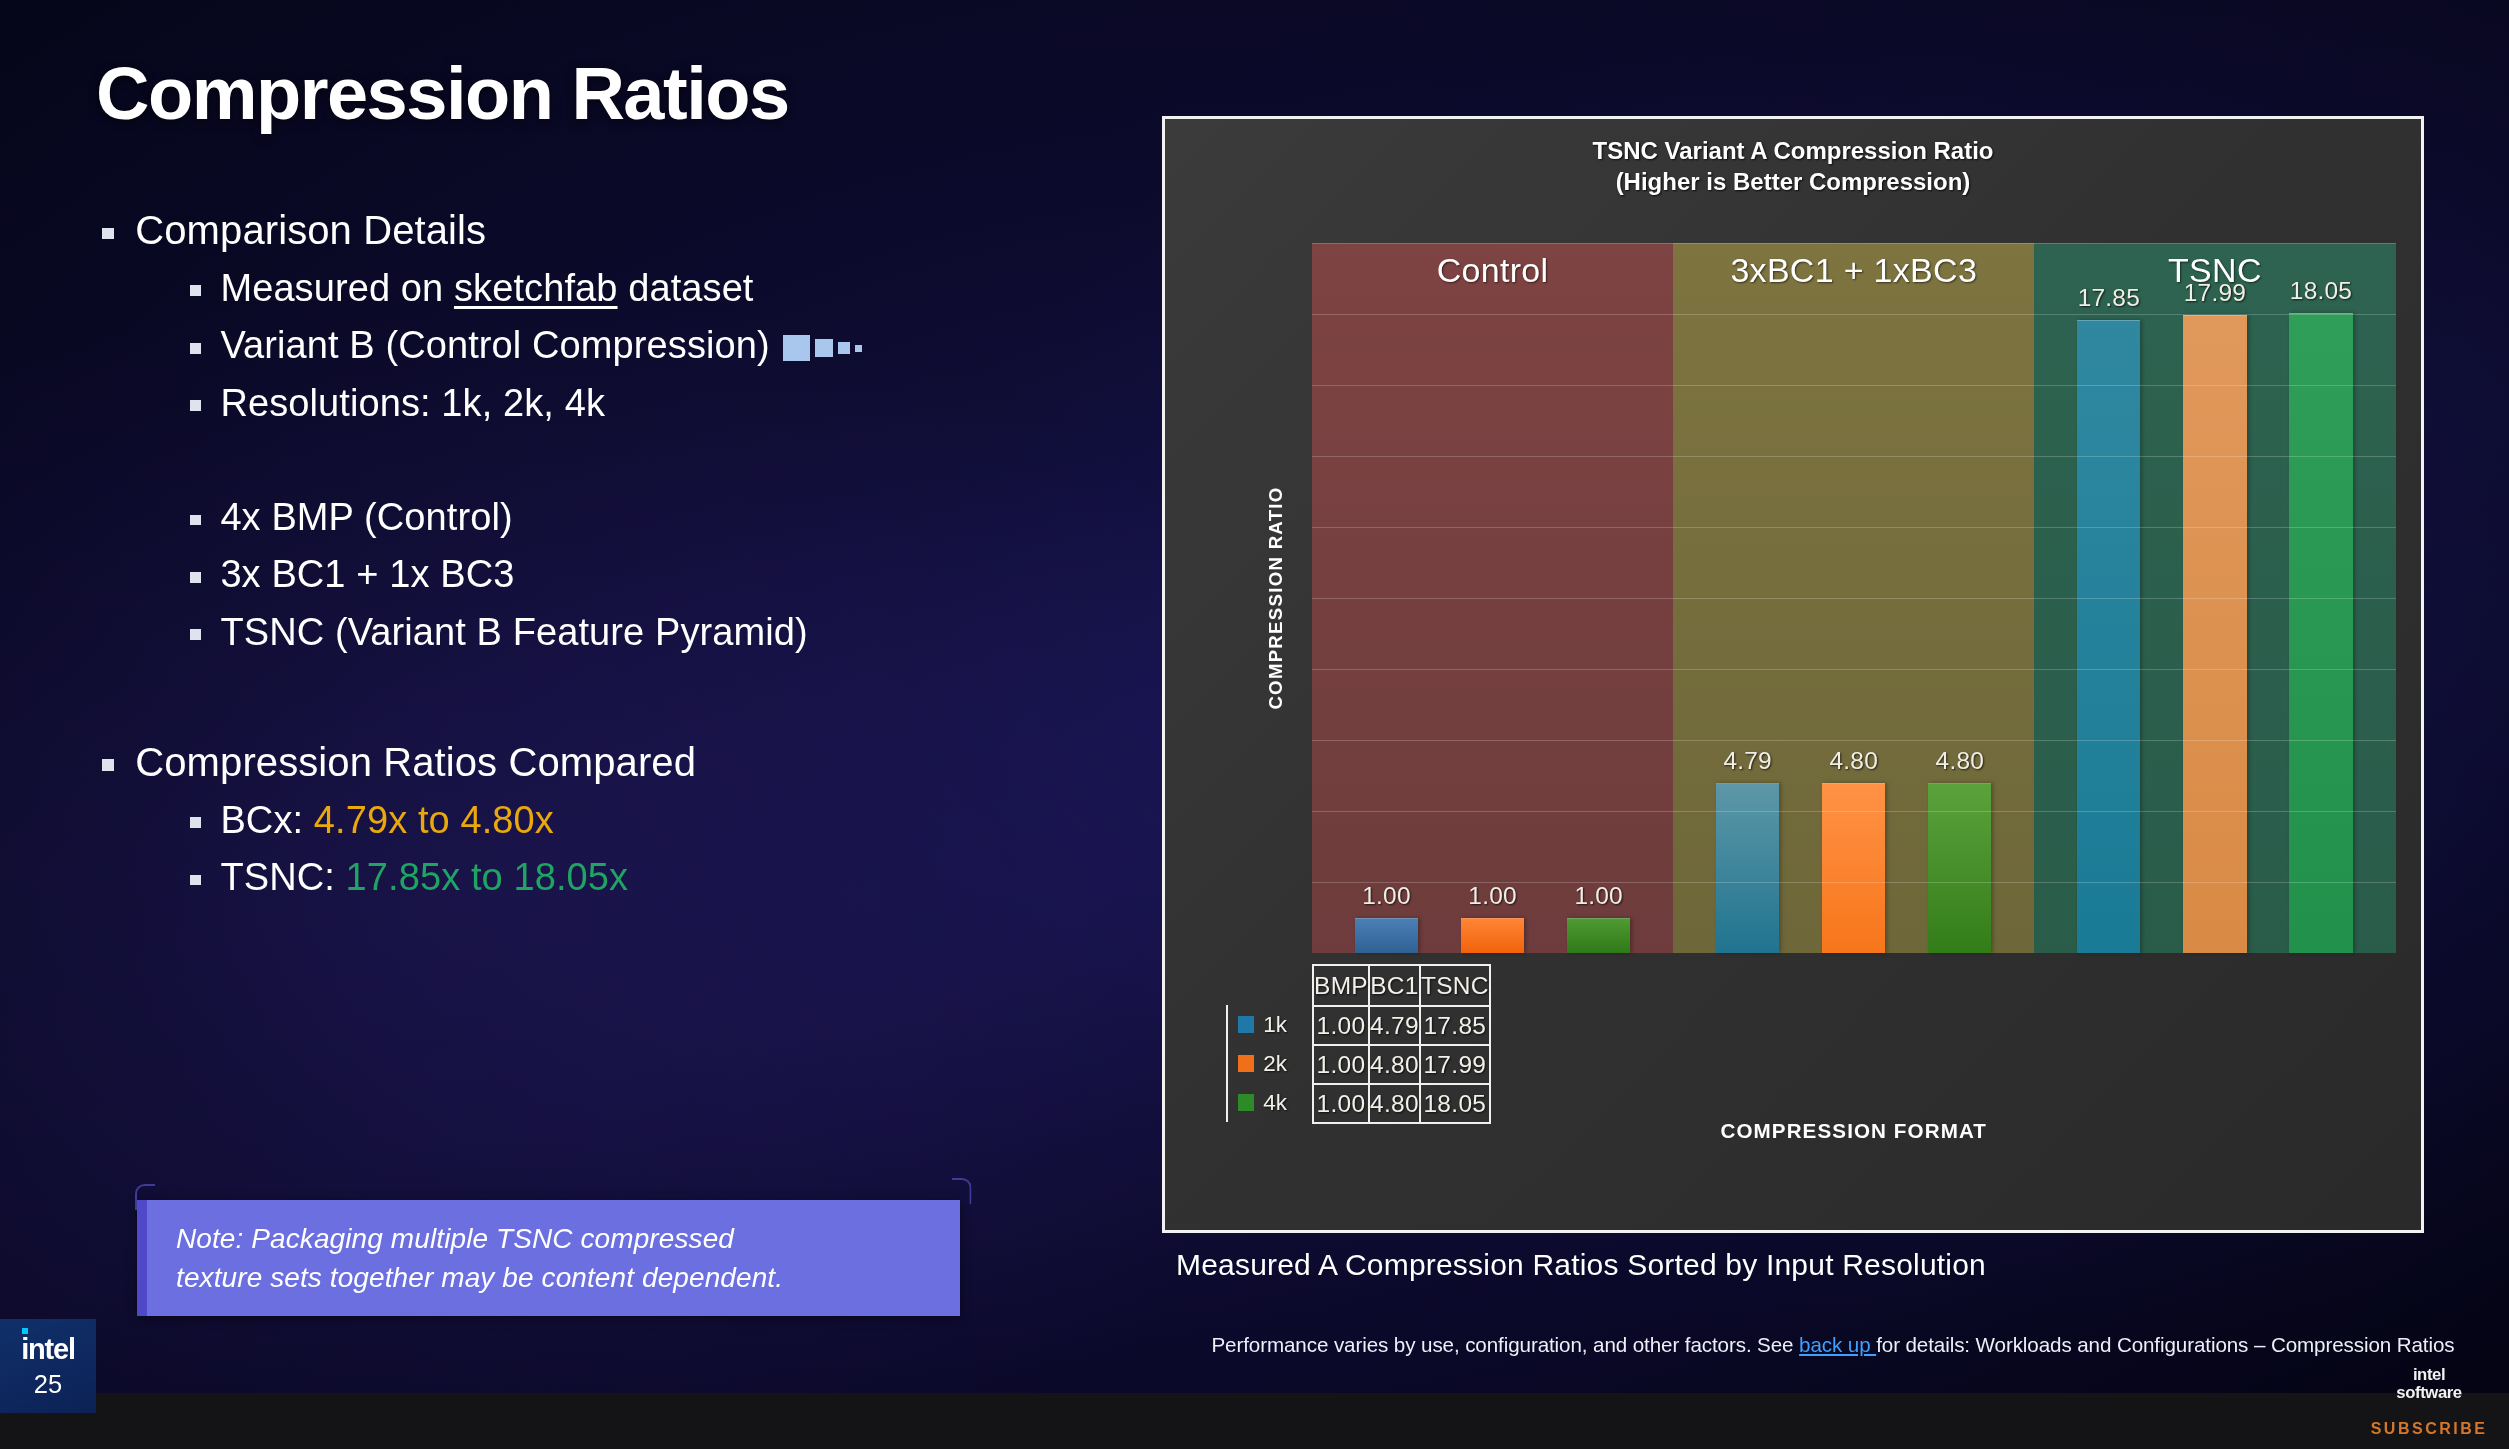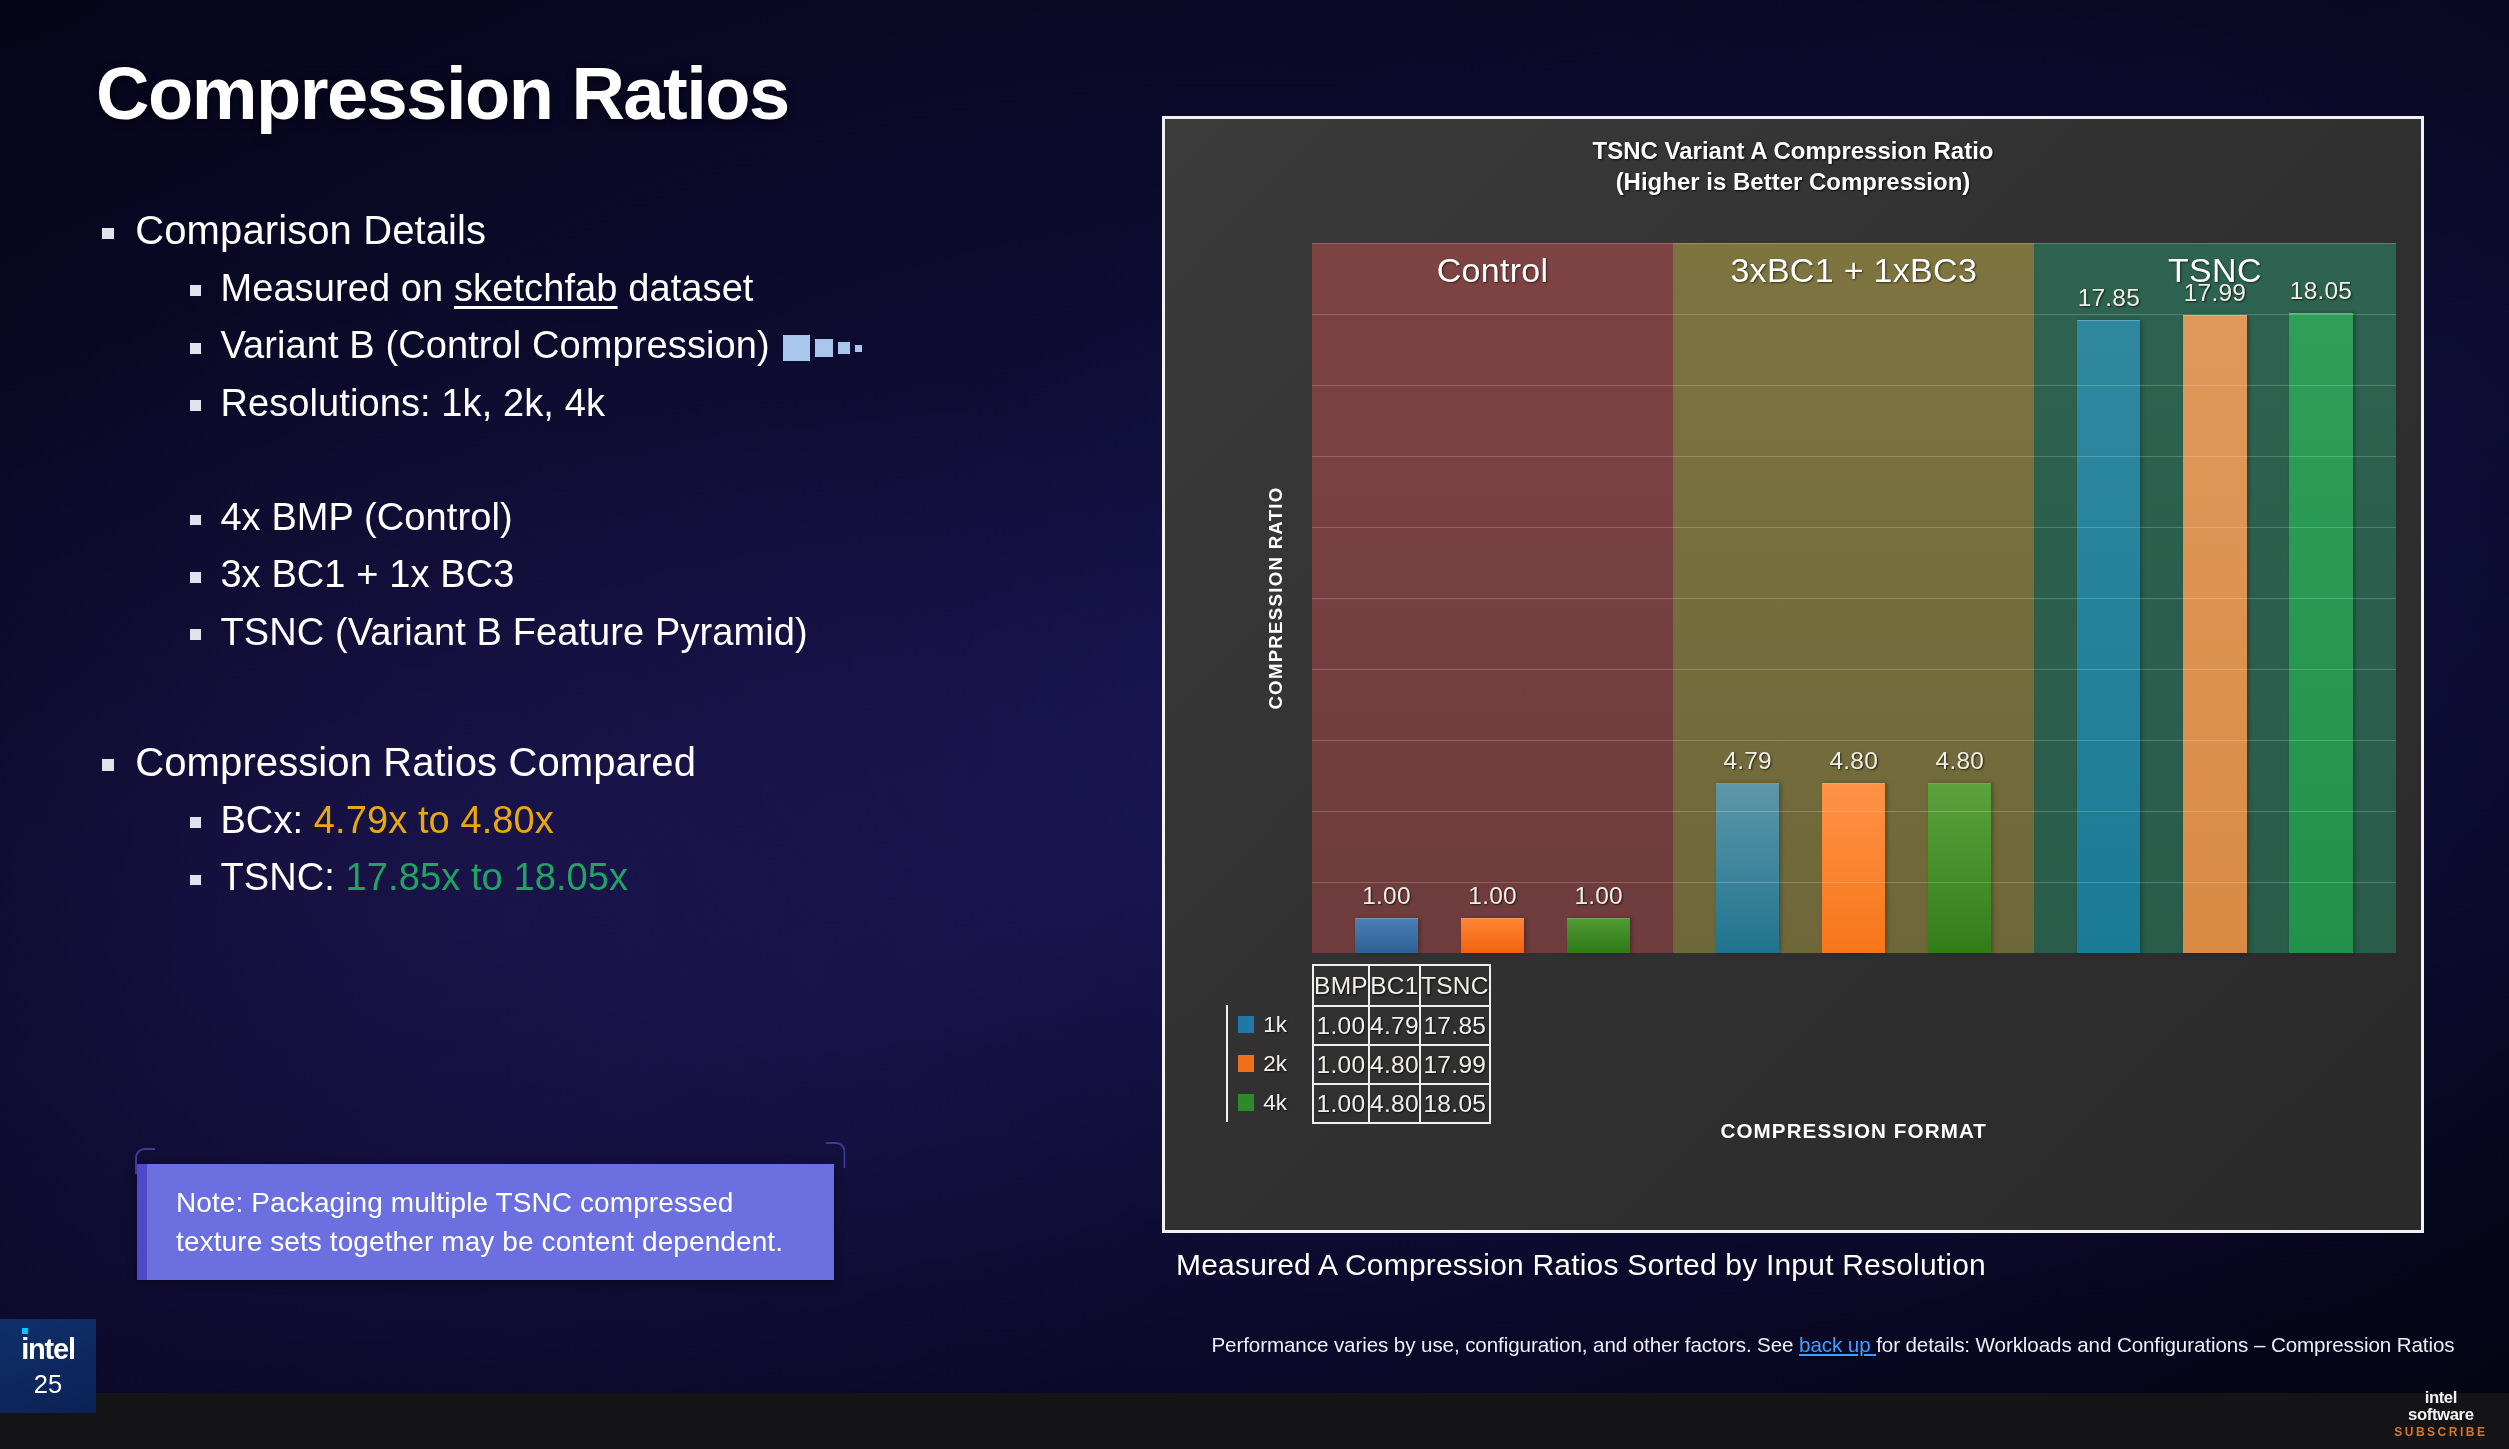--- a/index.html
+++ b/index.html
@@ -56,24 +56,25 @@
   
   .pyramid{ display:inline-flex; align-items:center; gap:4.9px; margin-left:13.7px; vertical-align:middle; }
   .pyramid i{ display:block; background:#a9c6ec; }
   .pyramid i:nth-child(1){ width:26.5px; height:26.5px; }
   .pyramid i:nth-child(2){ width:18.6px; height:18.6px; }
   .pyramid i:nth-child(3){ width:11.8px; height:11.8px; }
   .pyramid i:nth-child(4){ width:6.9px;  height:6.9px;  }
 
   
   #note{
-    position:absolute; left:137px; top:1164px; width:697px; height:116px;
+    position:absolute; left:137px; top:1200px; width:823px; height:116px;
     background:#6b6fe0; border-left:10.8px solid #4f49c9;
     display:flex; align-items:center; z-index:3;
     box-shadow:0 2px 9.8px rgba(0,0,0,0.45);
+    font-style:italic;
   }
   #note .ntxt{
     color:#ffffff; font-size:28px; line-height:1.40; padding:0 25.5px 0 29px; letter-spacing:0.1px;
   }
   .curl{ position:absolute; width:19.6px; height:25.5px; border:2.9px solid #3e3a96; border-right:none; border-bottom:none; border-radius:9.8px 0 0 0; }
   .curl.tl{ left:-11.8px; top:-15.7px; }
   .curl.tr{ right:-11.8px; top:-21.6px; transform:scaleX(-1); }
 
   
   #intel-logo{
@@ -82,21 +83,21 @@
     z-index:5; display:flex; flex-direction:column; align-items:center; justify-content:center;
   }
   #intel-logo .w{ position:relative; color:#ffffff; font-size:29px; font-weight:bold; letter-spacing:-1.2px; line-height:1; }
   #intel-logo .w .dot{ position:absolute; left:1px; top:-6.9px; width:5.9px; height:5.9px; background:#00c7fd; }
   #intel-logo .n{ color:#ffffff; font-size:25.5px; line-height:1; margin-top:7.8px; letter-spacing:0px; }
 
   
   #iss{ position:absolute; right:21.6px; bottom:11.8px; text-align:center; z-index:6; line-height:1.05; }
   #iss .l1{ color:#f2f2f2; font-size:16.7px; font-weight:bold; letter-spacing:-0.4px; }
   #iss .l2{ color:#f2f2f2; font-size:16.7px; font-weight:bold; letter-spacing:-0.4px; }
-  #iss .l3{ color:#d4772a; font-size:12px; font-weight:bold; letter-spacing:2.5px; margin-top:2px; }
+  #iss .l3{ color:#d4772a; font-size:16px; font-weight:bold; letter-spacing:2.5px; margin-top:20px; }
 
   
   #chart-card{
     position:absolute; left:1162px; top:116px; width:1262px; height:1117px;
     background:linear-gradient(135deg,#3b3b3b 0%, #313131 45%, #2a2a2a 100%);
     border:3.9px solid #f2f2f2; z-index:3;
   }
   .chart-title{
     position:absolute; left:0; right:0; top:15.7px; text-align:center;
     color:#ffffff; font-size:24px; font-weight:bold; line-height:1.32;

